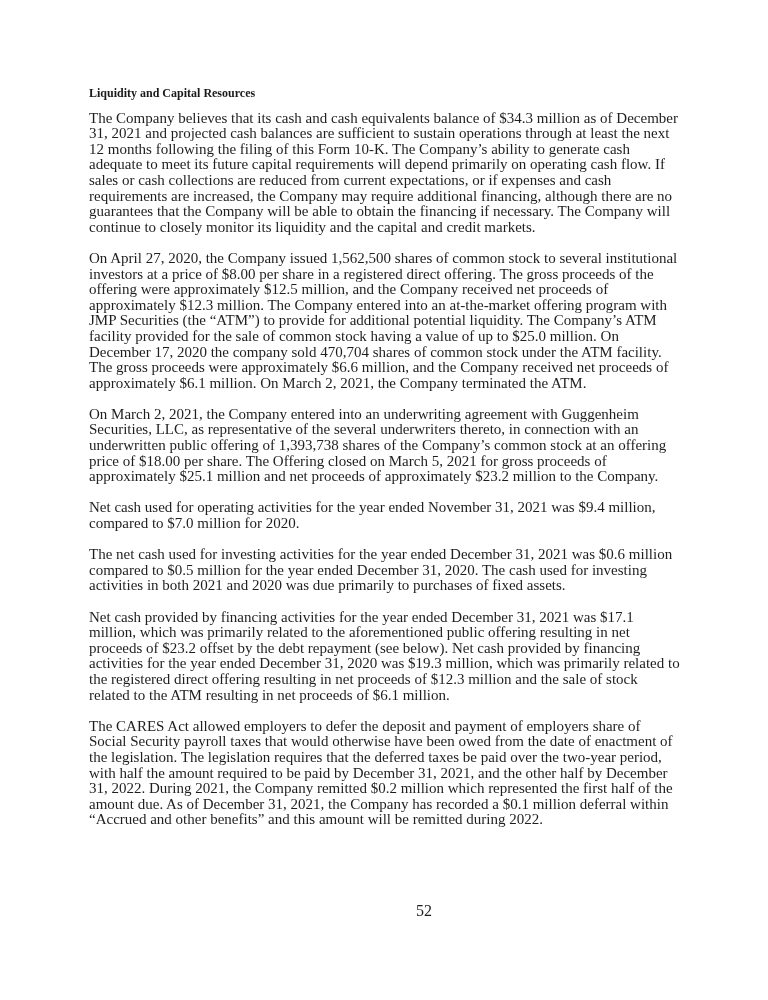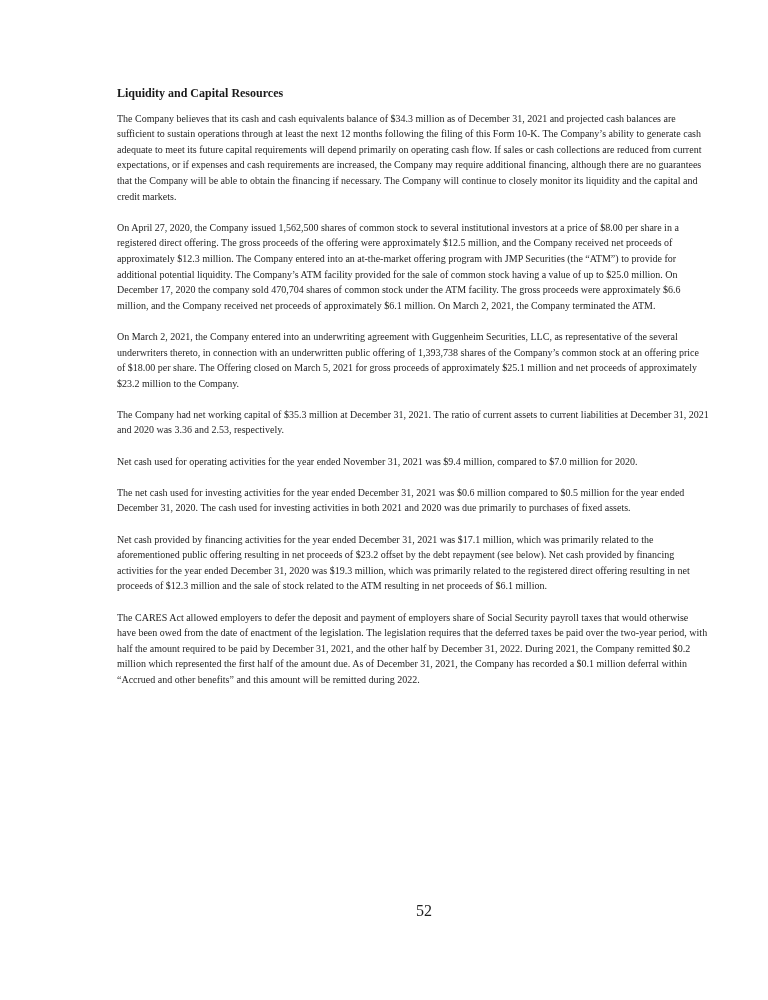--- a/index.html
+++ b/index.html
@@ -13,31 +13,30 @@
     position: relative;
     font-family: "Liberation Serif", "DejaVu Serif", serif;
     color: #1e1e1e;
     -webkit-font-smoothing: antialiased;
   }
   .page-body {
     position: absolute;
     left: 89px;
     top: 86px;
     width: 592px;
-    margin-left: 28px;
   }
   .section-heading {
     font-size: 12px;
     font-weight: bold;
     line-height: 15.6px;
     margin: 0 0 9px 0;
     color: #1a1a1a;
   }
   .para {
-    font-size: 10px;
+    font-size: 15px;
     line-height: 15.6px;
     margin: 0 0 15.6px 0;
     text-align: left;
     color: #1e1e1e;
   }
   .page-number {
     position: absolute;
     top: 903px;
     left: 0;
     width: 768px;
@@ -53,21 +52,20 @@
 
 <main class="page-body">
   <h1 class="section-heading">Liquidity and Capital Resources</h1>
 
   <p class="para">The Company believes that its cash and cash equivalents balance of $34.3 million as of December 31, 2021 and projected cash balances are sufficient to sustain operations through at least the next 12 months following the filing of this Form 10-K. The Company’s ability to generate cash adequate to meet its future capital requirements will depend primarily on operating cash flow. If sales or cash collections are reduced from current expectations, or if expenses and cash requirements are increased, the Company may require additional financing, although there are no guarantees that the Company will be able to obtain the financing if necessary. The Company will continue to closely monitor its liquidity and the capital and credit markets.</p>
 
   <p class="para">On April 27, 2020, the Company issued 1,562,500 shares of common stock to several institutional investors at a price of $8.00 per share in a registered direct offering. The gross proceeds of the offering were approximately $12.5 million, and the Company received net proceeds of approximately $12.3 million. The Company entered into an at-the-market offering program with JMP Securities (the “ATM”) to provide for additional potential liquidity. The Company’s ATM facility provided for the sale of common stock having a value of up to $25.0 million. On December 17, 2020 the company sold 470,704 shares of common stock under the ATM facility. The gross proceeds were approximately $6.6 million, and the Company received net proceeds of approximately $6.1 million. On March 2, 2021, the Company terminated the ATM.</p>
 
   <p class="para">On March 2, 2021, the Company entered into an underwriting agreement with Guggenheim Securities, LLC, as representative of the several underwriters thereto, in connection with an underwritten public offering of 1,393,738 shares of the Company’s common stock at an offering price of $18.00 per share. The Offering closed on March 5, 2021 for gross proceeds of approximately $25.1 million and net proceeds of approximately $23.2 million to the Company.</p>
 
-  <p class="para">The Company had net working capital of $35.3 million at December 31, 2021. The ratio of current assets to current liabilities at December 31, 2021 and 2020 was 3.36 and 2.53, respectively.</p>
 
   <p class="para">Net cash used for operating activities for the year ended November 31, 2021 was $9.4 million, compared to $7.0 million for 2020.</p>
 
   <p class="para">The net cash used for investing activities for the year ended December 31, 2021 was $0.6 million compared to $0.5 million for the year ended December 31, 2020. The cash used for investing activities in both 2021 and 2020 was due primarily to purchases of fixed assets.</p>
 
   <p class="para">Net cash provided by financing activities for the year ended December 31, 2021 was $17.1 million, which was primarily related to the aforementioned public offering resulting in net proceeds of $23.2 offset by the debt repayment (see below). Net cash provided by financing activities for the year ended December 31, 2020 was $19.3 million, which was primarily related to the registered direct offering resulting in net proceeds of $12.3 million and the sale of stock related to the ATM resulting in net proceeds of $6.1 million.</p>
 
   <p class="para">The CARES Act allowed employers to defer the deposit and payment of employers share of Social Security payroll taxes that would otherwise have been owed from the date of enactment of the legislation. The legislation requires that the deferred taxes be paid over the two-year period, with half the amount required to be paid by December 31, 2021, and the other half by December 31, 2022. During 2021, the Company remitted $0.2 million which represented the first half of the amount due. As of December 31, 2021, the Company has recorded a $0.1 million deferral within “Accrued and other benefits” and this amount will be remitted during 2022.</p>
 </main>
 

